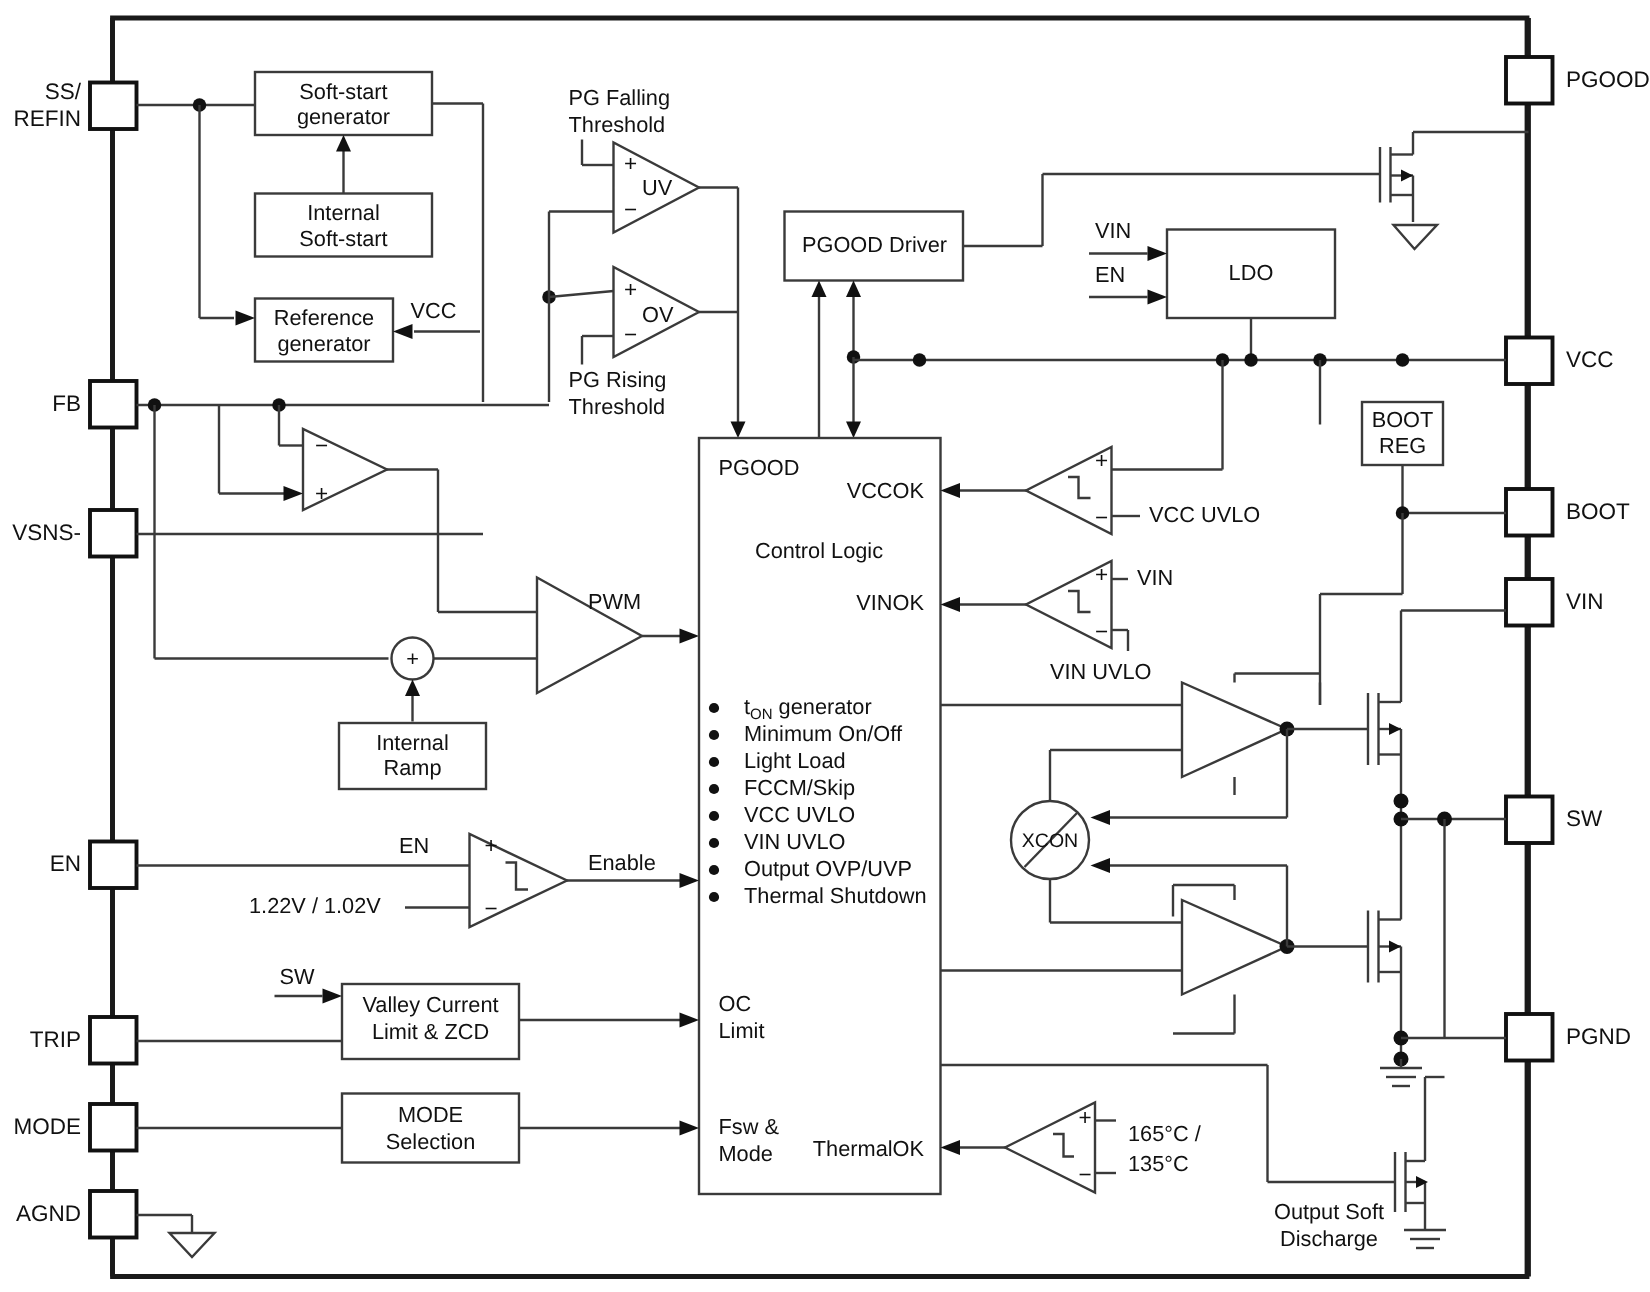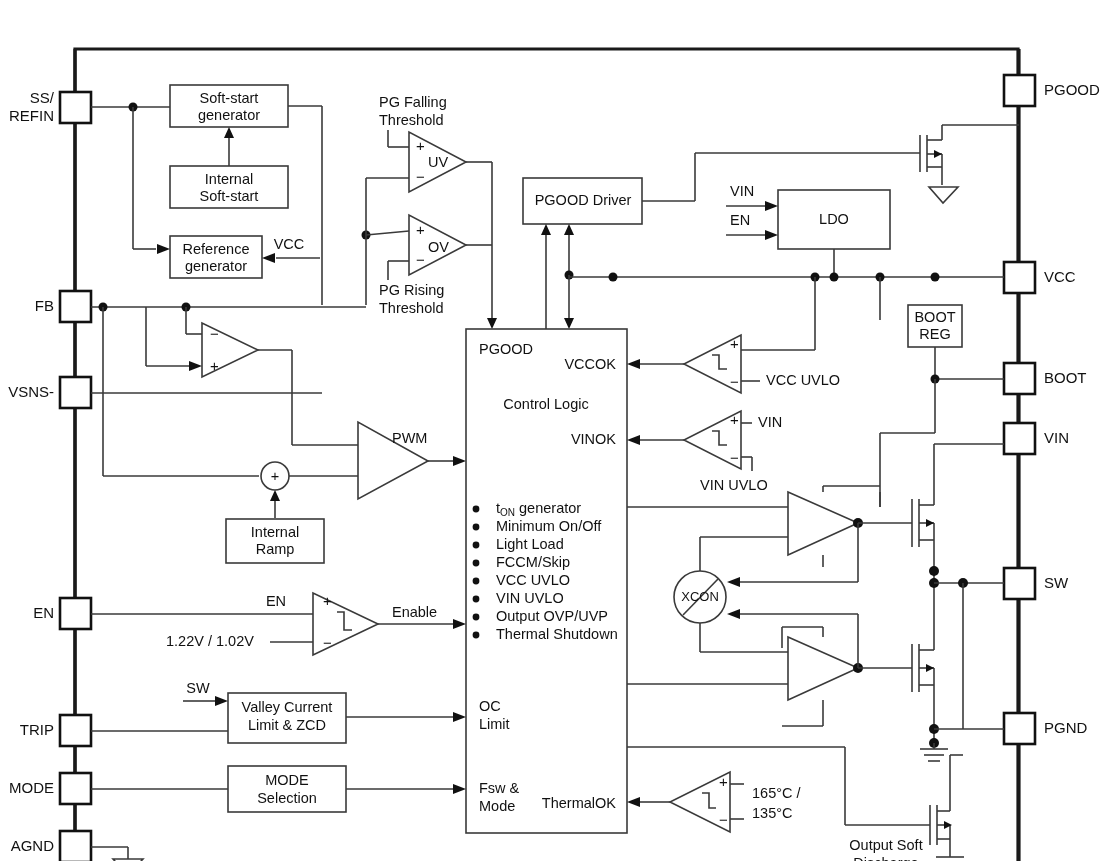--- a/index.html
+++ b/index.html
@@ -1,18 +1,18 @@
 <!DOCTYPE html>
 <html><head>
 <meta charset="utf-8">
 <title>Block Diagram</title>
 <style>
   html,body{margin:0;padding:0;background:#ffffff;}
   body{width:1100px;height:861px;font-family:"Liberation Sans",sans-serif;overflow:hidden;}
-  #stage{position:relative;width:1100px;height:629px;margin-top:37px;}
+  #stage{position:relative;width:1100px;height:629px;}
   svg{display:block;}
   .wire{stroke:#3a3a3a;stroke-width:1.6;fill:none;}
   .wire-bold{stroke:#1a1a1a;stroke-width:3.2;fill:none;}
   .blk{fill:#ffffff;stroke:#3a3a3a;stroke-width:1.6;}
   .pin{fill:#ffffff;stroke:#111111;stroke-width:2.6;}
   .tri{fill:#ffffff;stroke:#3a3a3a;stroke-width:1.6;}
   .dot{fill:#111111;}
   .lbl{font-family:"Liberation Sans",sans-serif;font-size:14.5px;fill:#111111;}
   .lbl-pin{font-family:"Liberation Sans",sans-serif;font-size:15px;fill:#111111;}
   .lbl-sm{font-family:"Liberation Sans",sans-serif;font-size:13px;fill:#111111;}

